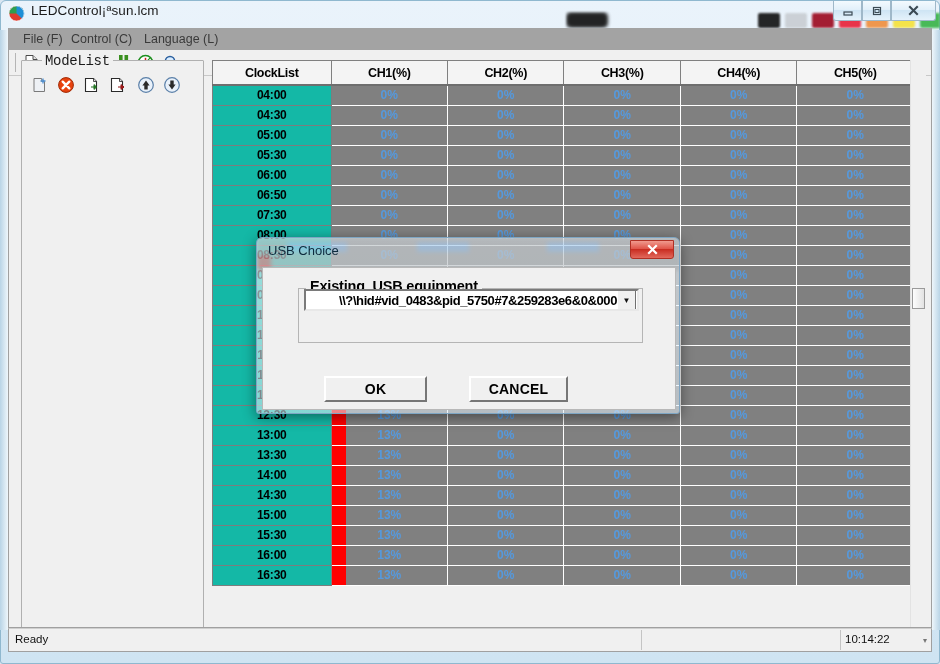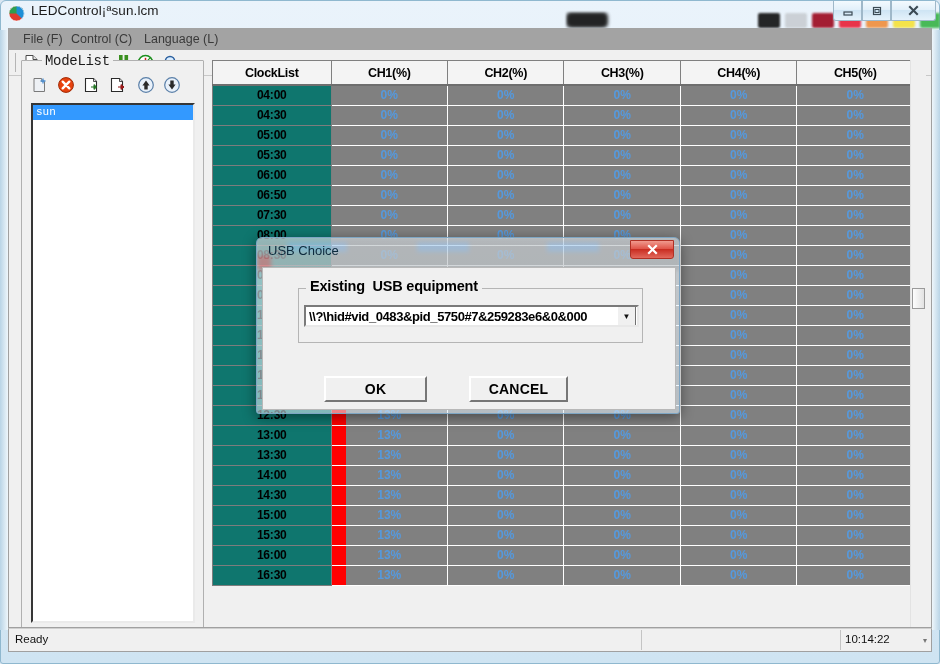--- a/index.html
+++ b/index.html
@@ -210,21 +210,21 @@
   }
   table#sched td {
     height: 20px;
     font-size: 12px;
     font-weight: bold;
     text-align: center;
     padding: 0;
     box-sizing: border-box;
   }
   td.clock {
-    background: #0f766e;
+    background: #14b8a6;
     color: #000;
     border: 1px solid #7d7d7d;
     font-size: 12.5px;
     letter-spacing: -0.2px;
     margin-top: 19px;
   }
   td.ch {
     background: #808080;
     color: #5599dd;
     border-left: 1px solid #ffffff;
@@ -347,28 +347,29 @@
     padding: 0 4px;
     font-size: 14.5px;
     font-weight: bold;
     color: #000;
     white-space: pre;
     font-family: "Liberation Sans", sans-serif;
     letter-spacing: -0.2px;
   }
   #usb-combo {
     position: absolute;
-    left: 5px; top: 16px;
+    left: 5px; top: 0;
     width: 335px; height: 22px;
     background: #ffffff;
     border: 2px solid;
     border-color: #7a7a7a #e8e8e8 #e8e8e8 #7a7a7a;
     box-sizing: border-box;
     display: flex; align-items: center;
     overflow: hidden;
+    text-align: right;
   }
   #usb-combo-text {
     flex: 1;
     font-size: 13px;
     font-weight: bold;
     color: #000;
     padding-left: 3px;
     white-space: nowrap;
     overflow: hidden;
     letter-spacing: -0.4px;
@@ -554,23 +555,20 @@
           </svg>
         </div>
         <div class="ml-btn" style="left:132px;">
           <svg width="18" height="18" viewBox="0 0 18 18">
             <circle cx="9" cy="9" r="7.3" fill="#e9f1fa" stroke="#5a7fa8" stroke-width="1.2"></circle>
             <path d="M9 13.4 L5.4 8.6 H12.6 Z M7.3 4.6 h3.4 v4 H7.3 z" fill="#2b2b2b"></path>
           </svg>
         </div>
       </div>
 
-      <div id="modelist-box">
-        <div class="ml-row">sun</div>
-      </div>
     </div>
 
     <div id="grid-wrap">
       <table id="sched">
         <colgroup>
           <col class="c-clock">
             <col class="c-ch">
             <col class="c-ch">
           <col class="c-ch">
             <col class="c-ch">

